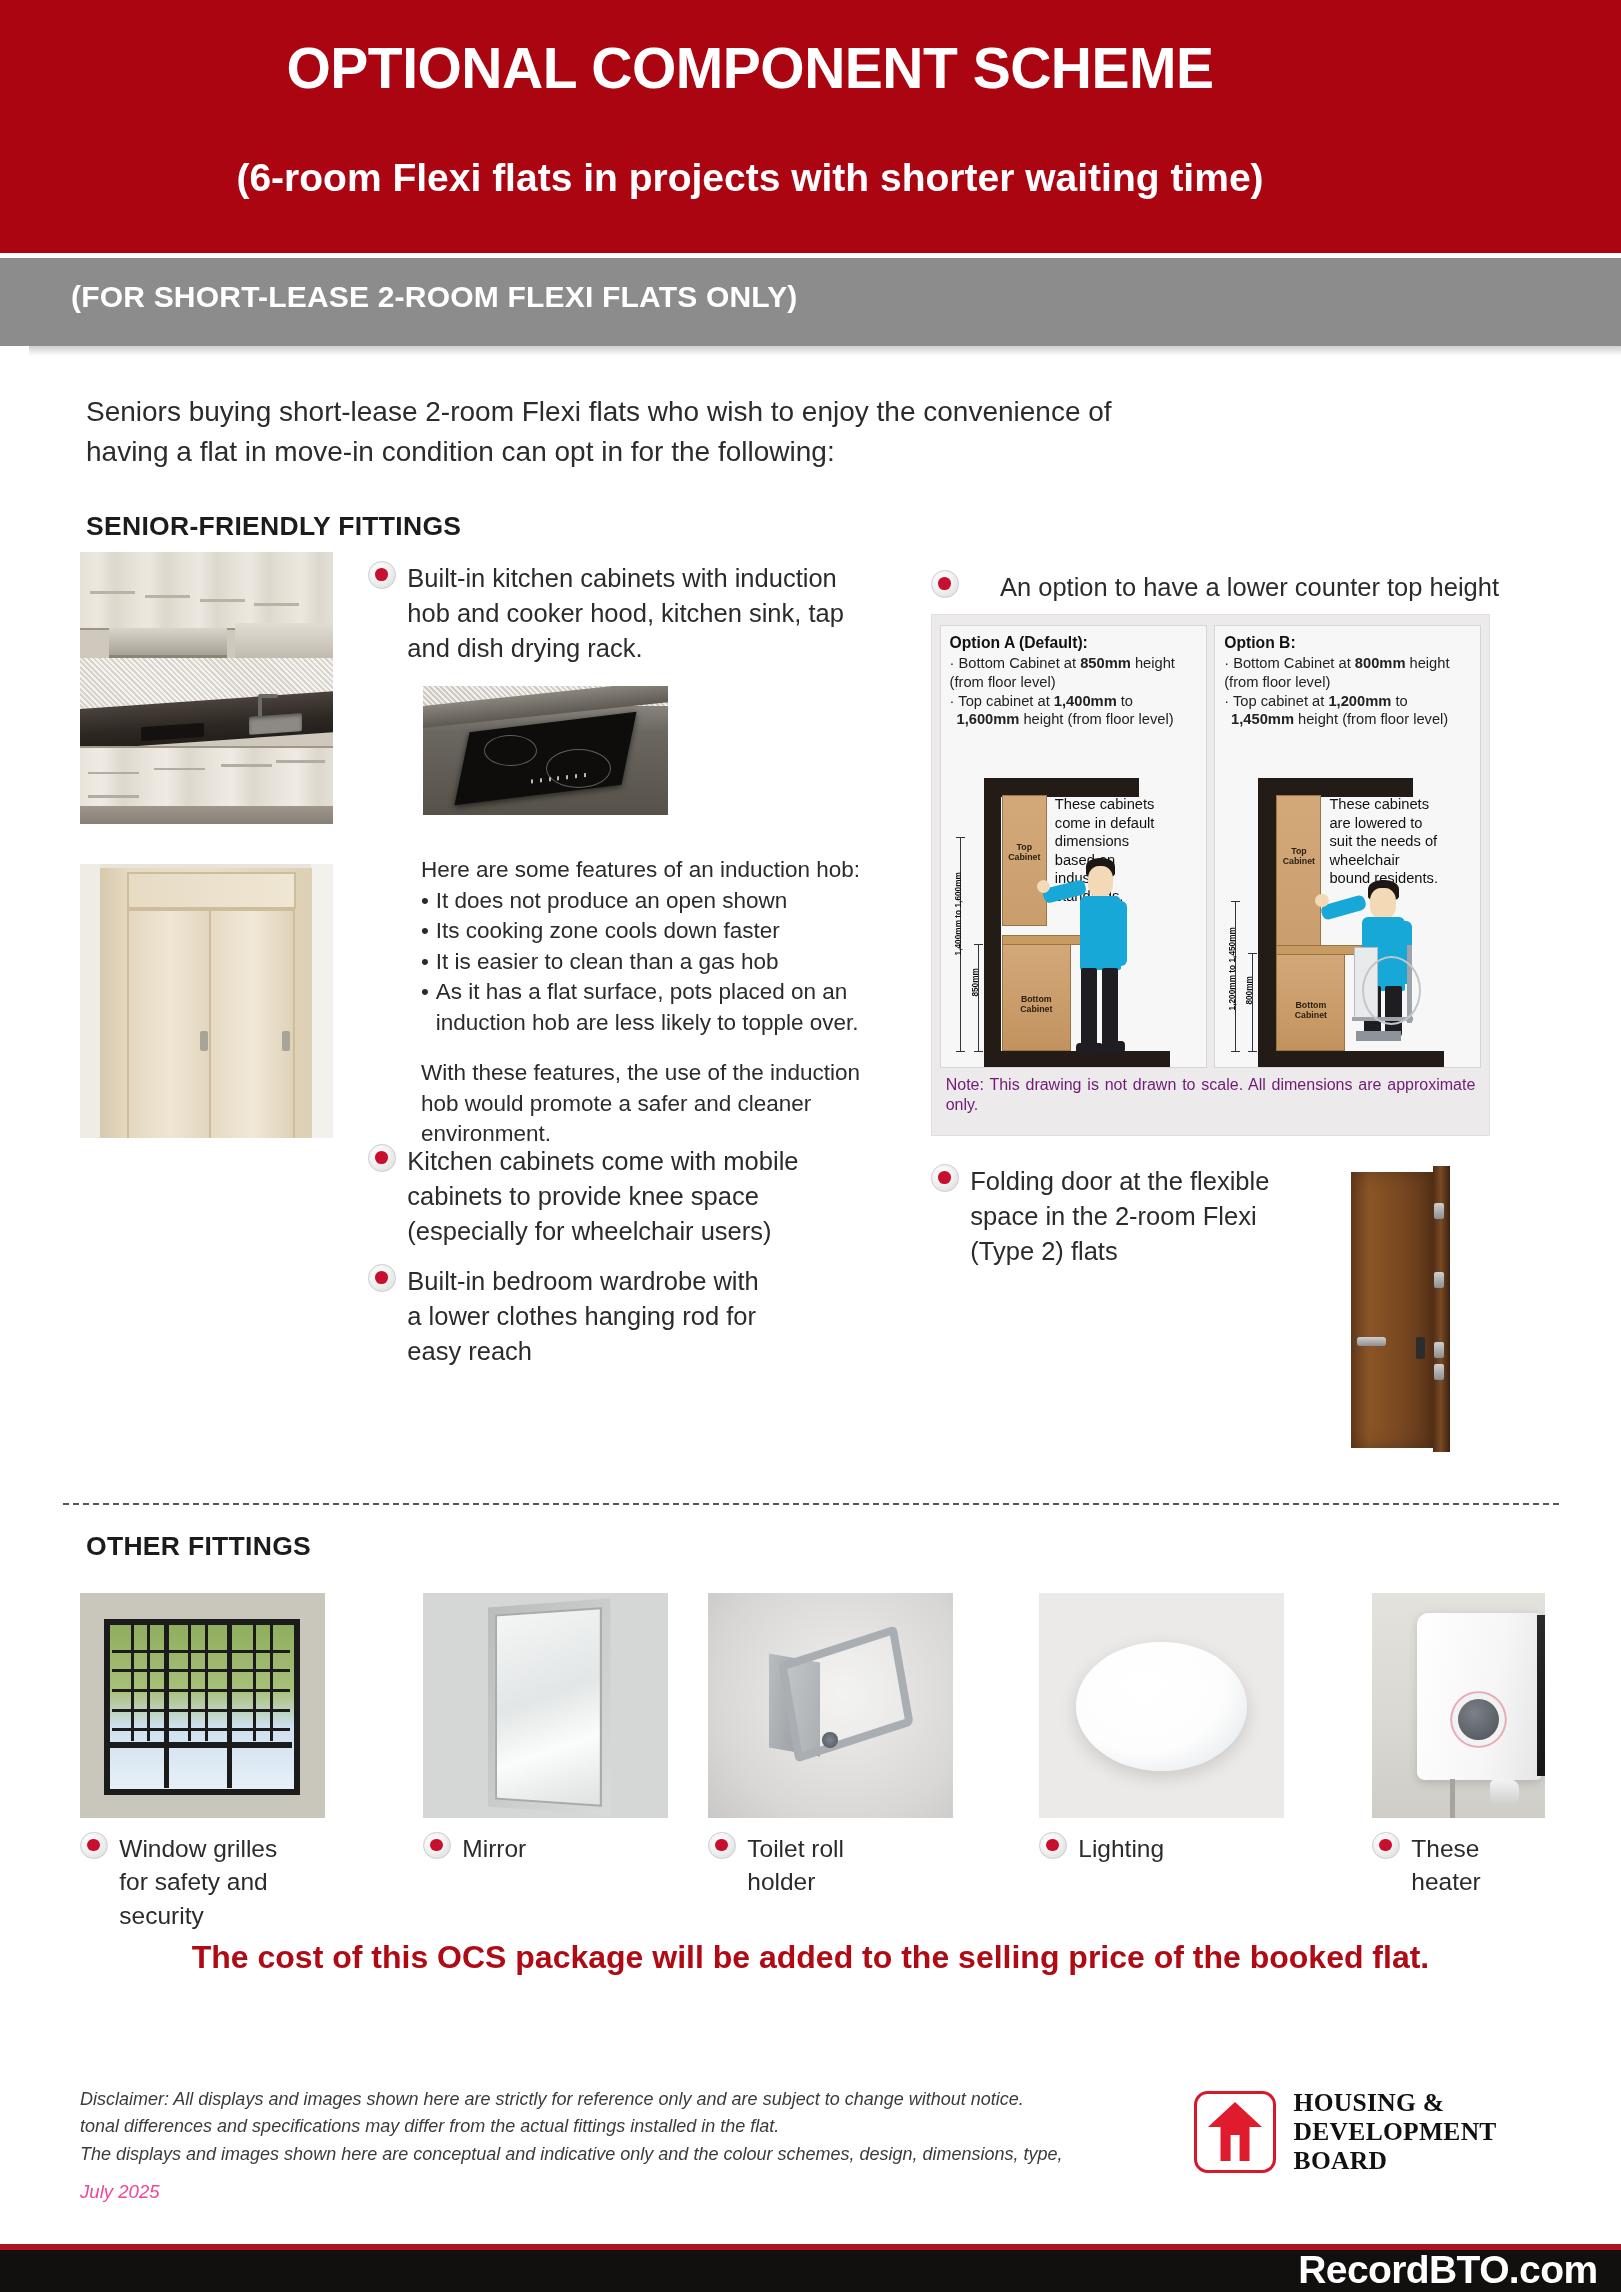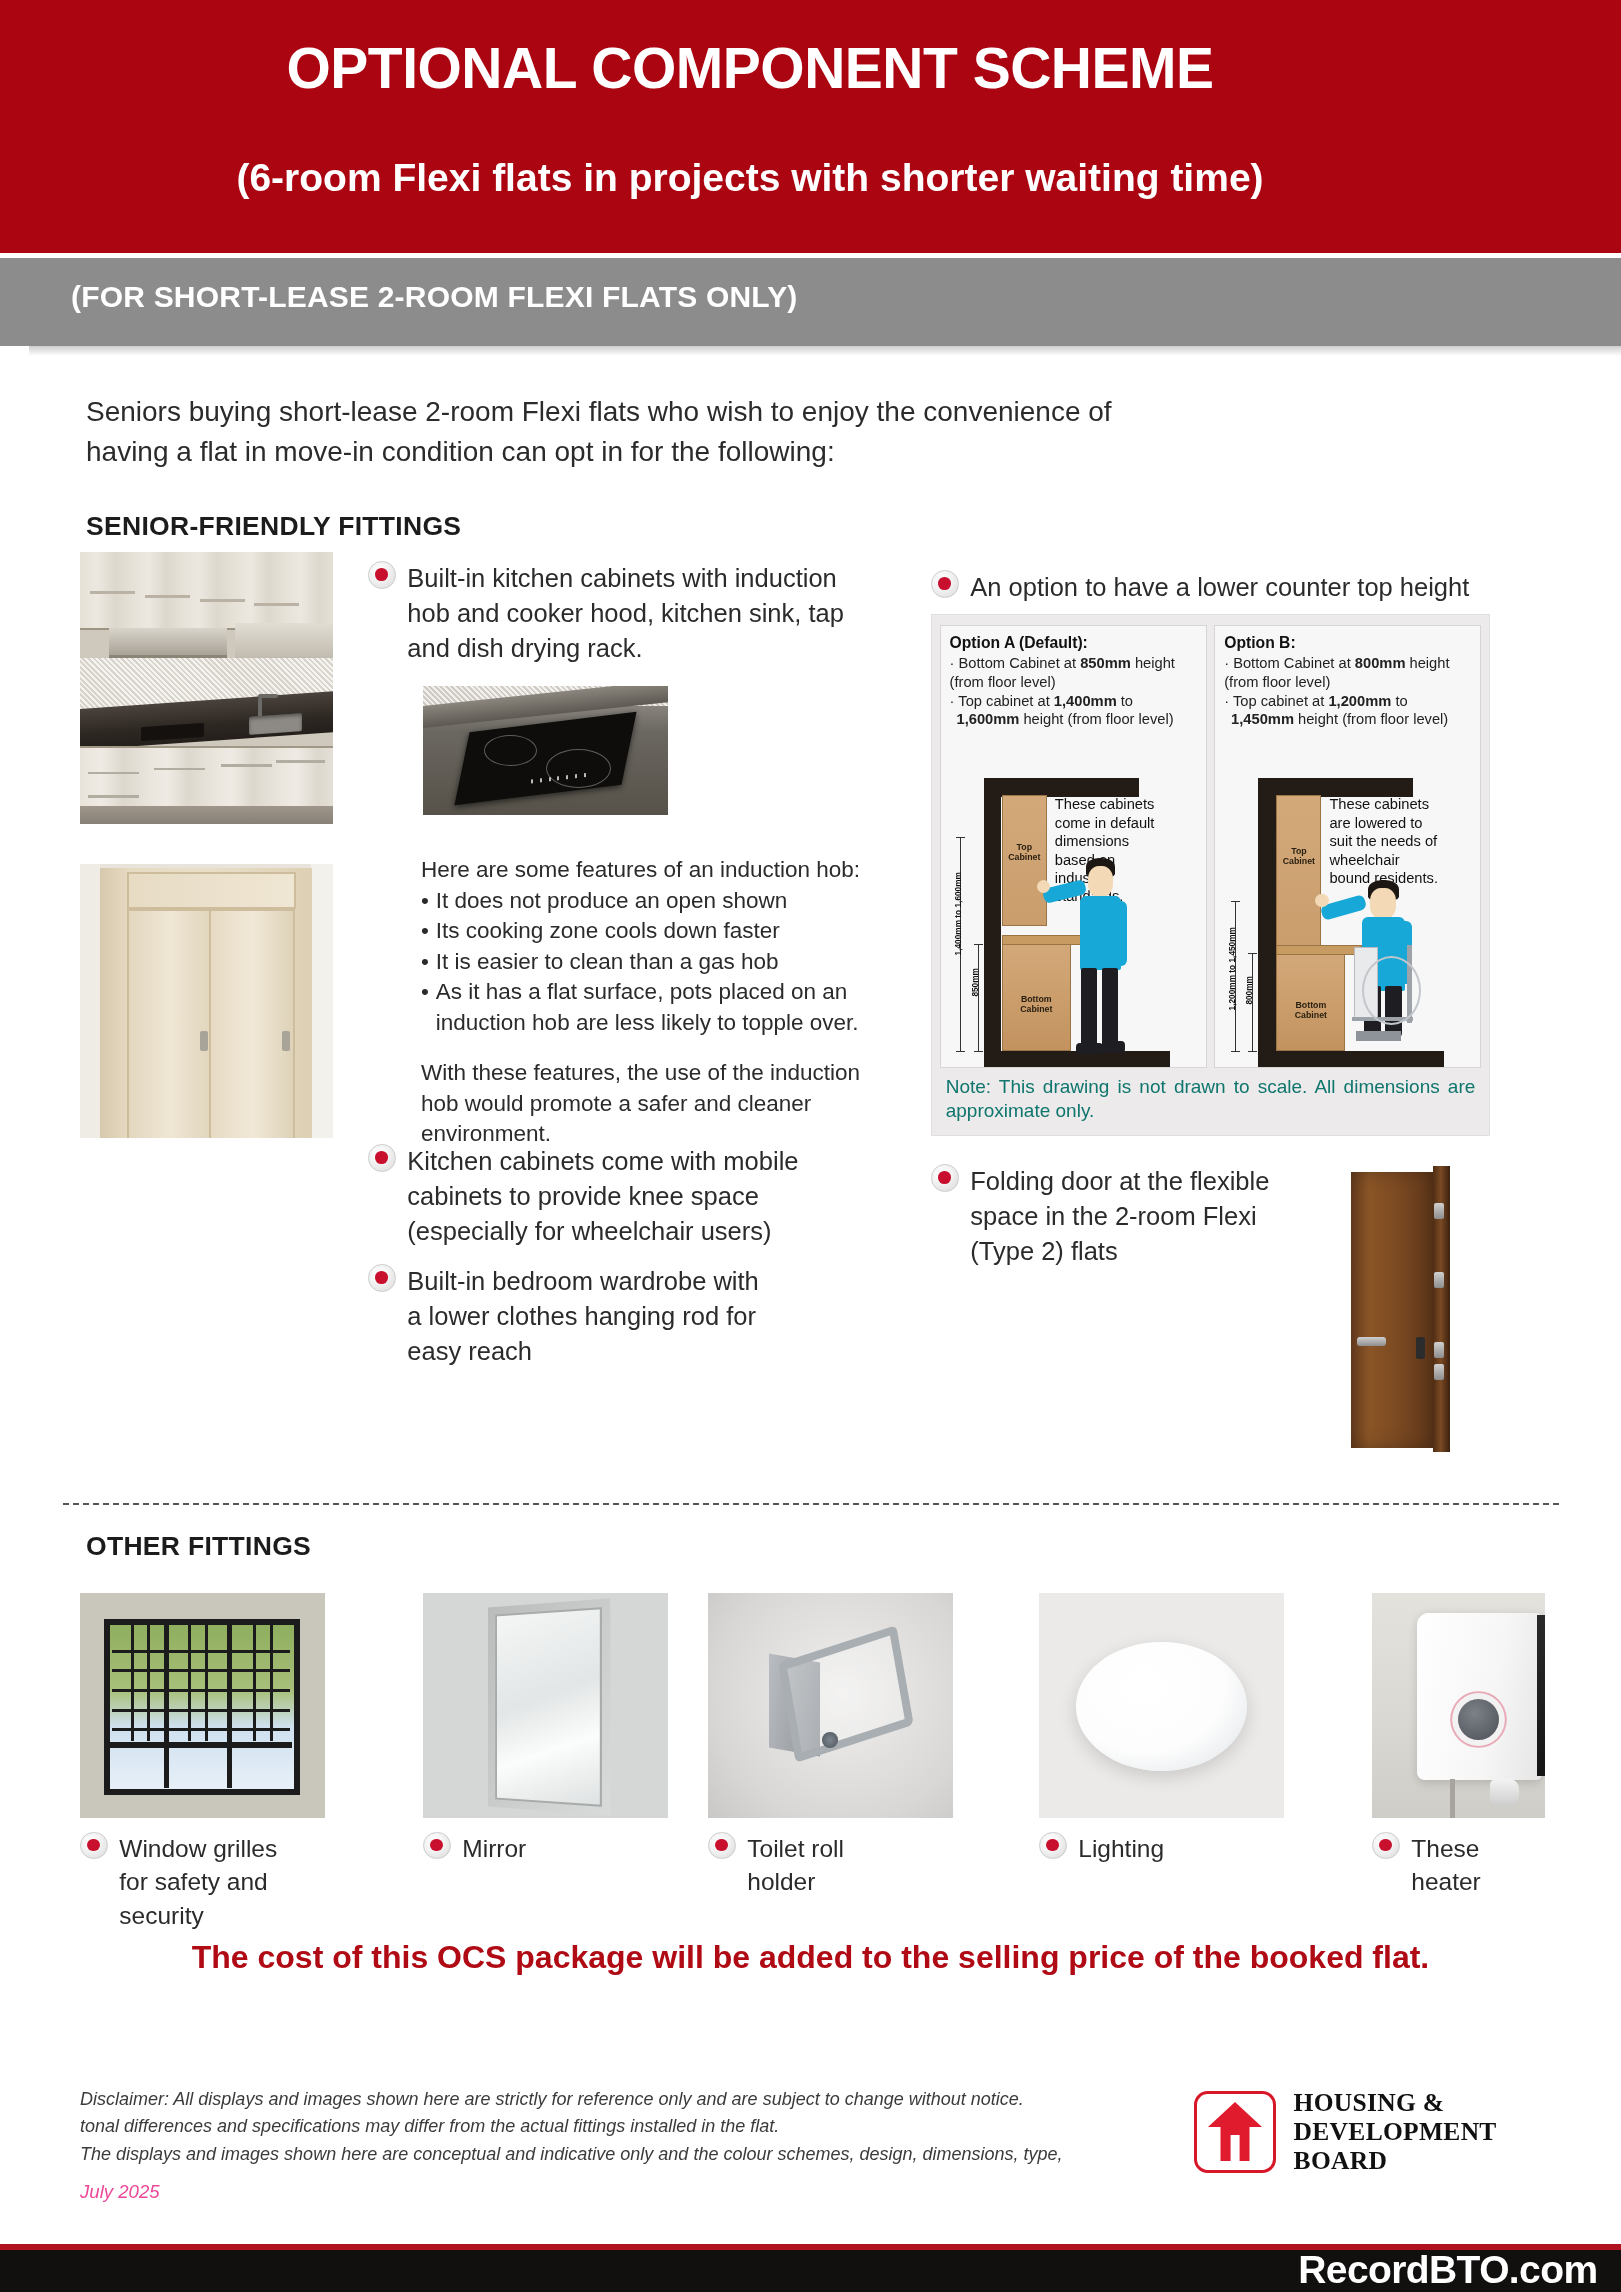--- a/index.html
+++ b/index.html
@@ -257,21 +257,21 @@
     border: 1px solid #d6d6d6;
     box-sizing: border-box;
     padding: 7.8px 8.8px 0 8.8px;
     position: relative;
     height: 443px;
   }
   .dg-opt-title { font-size: 15.7px; font-weight: bold; color:#111; margin-bottom: 2.9px;}
   .dg-li { font-size: 14.7px; color:#222; line-height:1.26; }
   .dg-li b { font-weight: bold; }
   .dg-note {
-    font-size: 19px; color:#0f766e; line-height:1.28;
+    font-size: 16px; color:#701a75; line-height:1.28;
     margin-top: 6.9px; padding: 0 5.9px; text-align: justify;
   }
   
   .dg-art { position:absolute; left:0; bottom:0; width:100%; height:289px; }
   .art-wall {
     position:absolute; left:43px; bottom:15.7px; width:17.6px; height:273px; background:#231c16;
   }
   .art-ceil {
     position:absolute; left:43px; top:0; width:155px; height:19.6px; background:#231c16;
   }
@@ -609,21 +609,21 @@
 <div class="bullet-row" style="position:absolute;left:368px;top:1144px;width:461px;">
   <span class="bullet-dot"></span>
   <span class="bullet-text">Kitchen cabinets come with mobile cabinets to provide knee space (especially for wheelchair users)</span>
 </div>
 
 <div class="bullet-row" style="position:absolute;left:368px;top:1264px;width:412px;">
   <span class="bullet-dot"></span>
   <span class="bullet-text">Built-in bedroom wardrobe with a lower clothes hanging rod for easy reach</span>
 </div>
 
-<div class="bullet-row" style="position:absolute;left:931px;top:570px;width:568px;">
+<div class="bullet-row" style="position:absolute;left:931px;top:570px;width:568px;justify-content:space-between;">
   <span class="bullet-dot"></span>
   <span class="bullet-text">An option to have a lower counter top height</span>
 </div>
 
 <div id="diagram">
   <div class="dg-panels">
 
     <div class="dg-panel">
       <div class="dg-opt-title">Option A (Default):</div>
       <div class="dg-li">

